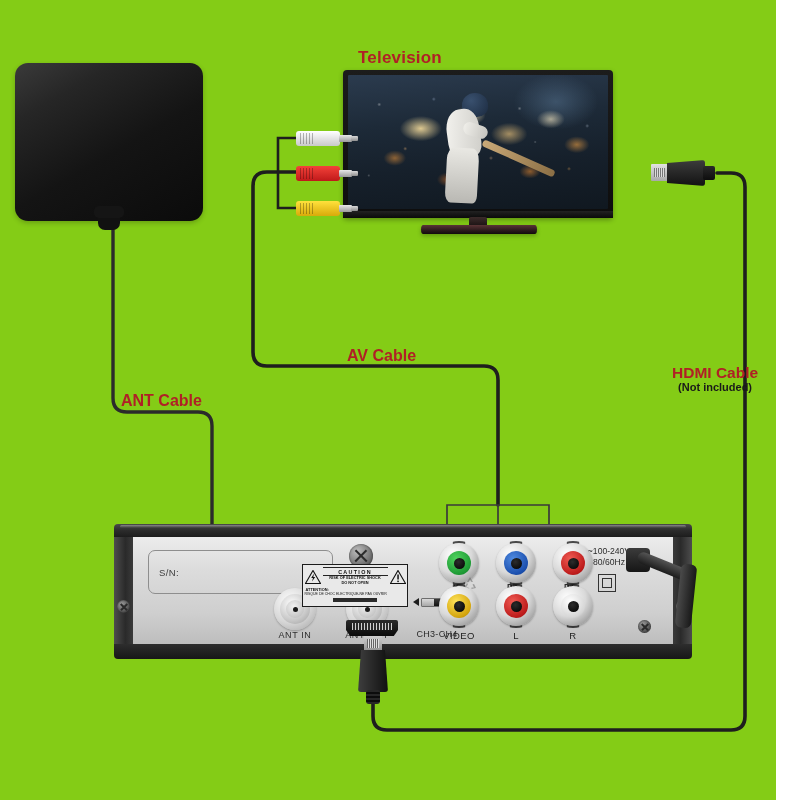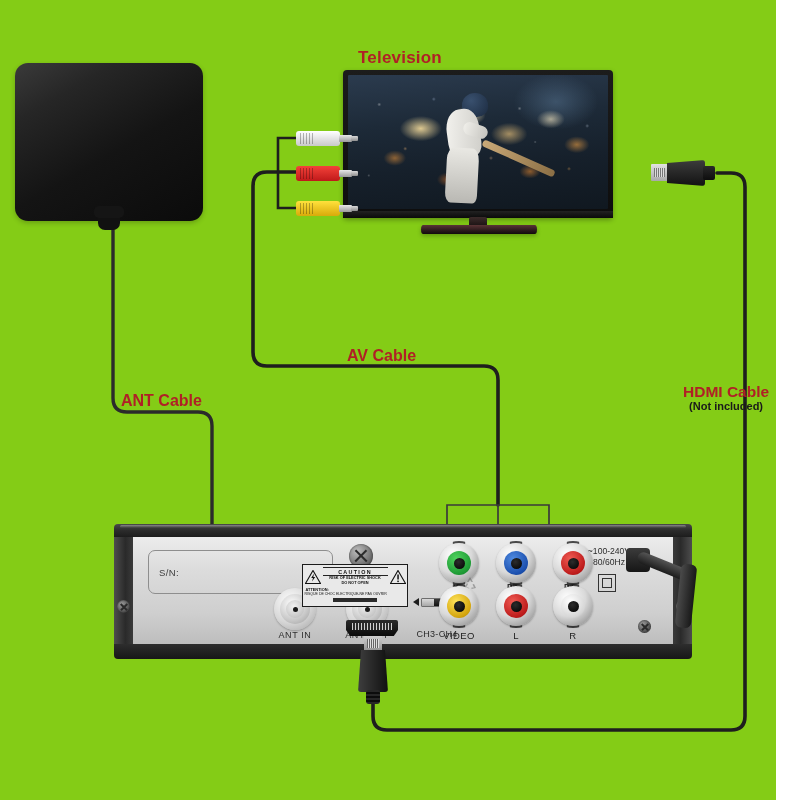--- a/index.html
+++ b/index.html
@@ -34,24 +34,23 @@
     left: 121px; top: 392px;
     font-size: 16px;
     color: #b02026;
   }
   #label-av-cable {
     left: 347px; top: 347px;
     font-size: 16px;
     color: #b02026;
   }
   #label-hdmi-wrap {
-    left: 672px; top: 383px;
+    left: 672px; top: 364px;
     text-align: center;
     font-size: 15.5px;
-    margin-left: 11px;
   }
   #label-hdmi-wrap .l1 { color: #b02026; }
   #label-hdmi-wrap .l2 { color: #1a1a1a; font-size: 11px; }
 
   
   #cables {
     position: absolute; left: 0; top: 0;
     width: 800px; height: 800px;
     pointer-events: none;
   }

